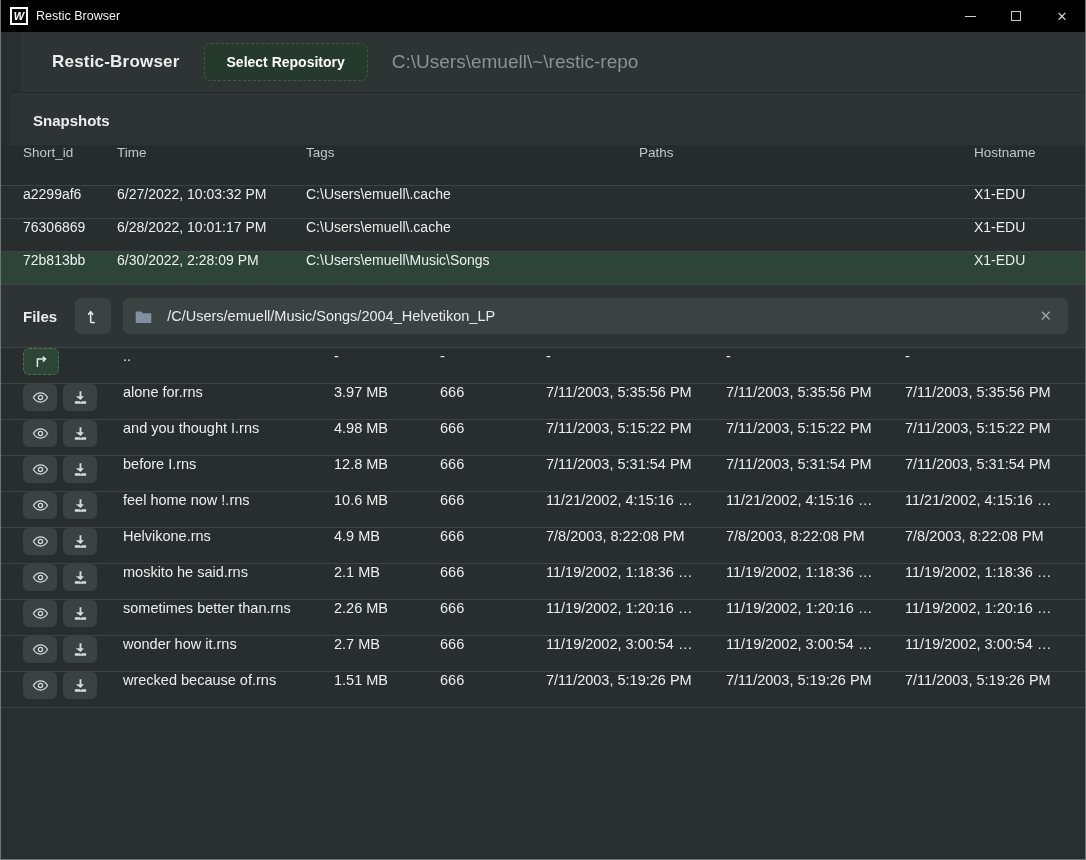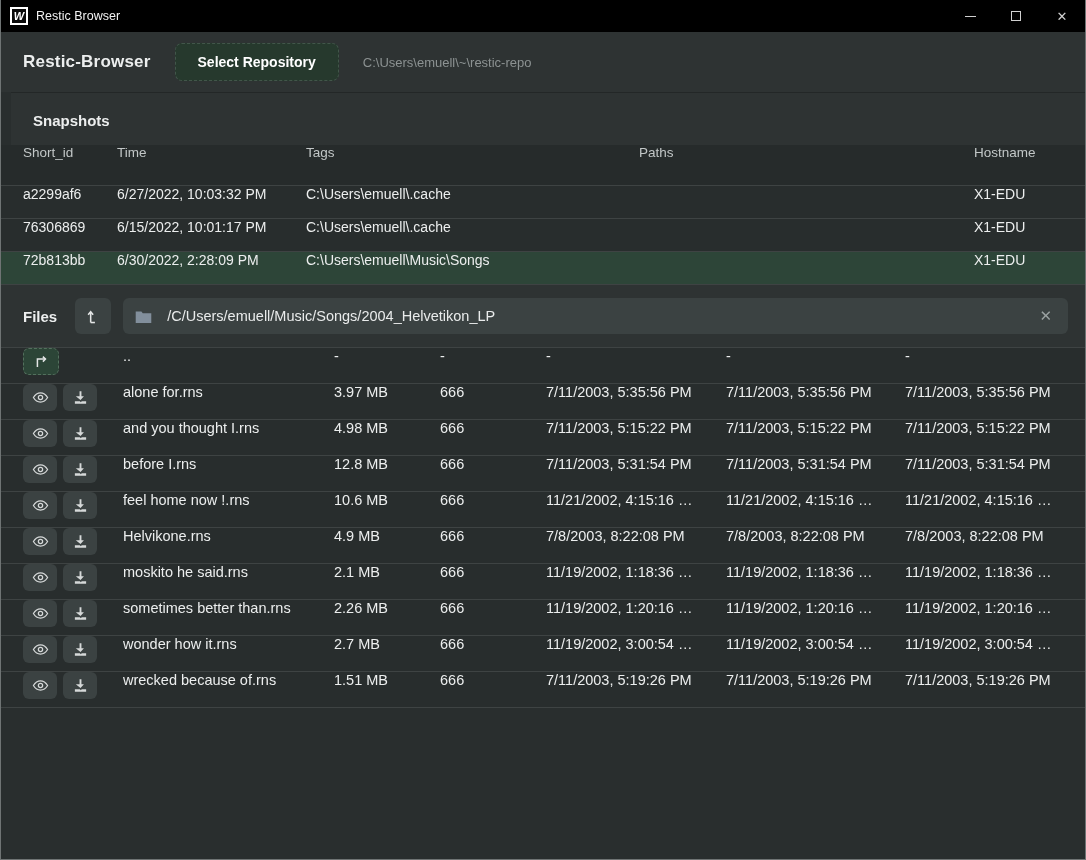--- a/index.html
+++ b/index.html
@@ -27,25 +27,25 @@
   .titlebar{height:32px;background:var(--titlebar);display:flex;align-items:center;flex:0 0 auto;}
   .titlebar-left{display:flex;align-items:center;gap:8px;padding-left:9px;flex:1;}
   .app-icon{width:18px;height:18px;background:#0a0a0a;border:2px solid #fff;color:#fff;
             font-weight:bold;font-style:italic;font-size:11px;display:flex;align-items:center;justify-content:center;}
   .titlebar-title{color:#f2f2f2;font-size:12.5px;}
   .titlebar-controls{display:flex;align-items:center;height:100%;}
   .tb-btn{width:46px;height:100%;display:flex;align-items:center;justify-content:center;color:#d0d0d0;font-size:13px;}
   .tb-min-glyph{display:block;width:11px;height:0;border-top:1.5px solid #d0d0d0;}
   .tb-max-glyph{display:block;width:10px;height:10px;border:1.3px solid #d0d0d0;}
   
-  .header{height:60px;background:var(--band);display:flex;align-items:center;padding:0 22px;gap:24px;flex:0 0 auto;}
+  .header{height:60px;background:var(--band);display:flex;align-items:center;padding:0 31px;gap:24px;flex:0 0 auto;margin-left:20px;}
   .app-title{color:var(--txt);font-size:17px;font-weight:bold;letter-spacing:.2px;}
   .select-repo{background:var(--btn-green);border:1px dashed #42564a;border-radius:7px;color:#fff;
                font-family:inherit;font-weight:bold;font-size:14px;padding:10px 22px;cursor:pointer;}
-  .repo-path{color:var(--gray);font-size:13px;}
+  .repo-path{color:var(--gray);font-size:19px;}
   
   .section-heading{background:var(--band);border-top:1px solid #232727;padding:19px 22px 15px;flex:0 0 auto;margin-left:10px;}
   .section-heading span{color:var(--txt);font-size:15px;font-weight:bold;}
   
   .trow{display:flex;align-items:flex-start;padding:0 22px;}
   .thead{background:var(--thead);color:var(--muted);font-size:13.5px;}
   .cell{white-space:nowrap;overflow:hidden;padding-right:10px;}
   
   .snap-thead{height:40px;}
   .snap-row{height:33px;background:var(--row);border-top:1px solid var(--sep);color:var(--txt);font-size:14px;cursor:pointer;}
@@ -117,21 +117,21 @@
   <div class="trow snap-row">
     <span class="cell s-id">a2299af6</span>
     <span class="cell s-time">6/27/2022, 10:03:32 PM</span>
     <span class="cell s-paths">C:\Users\emuell\.cache</span>
     <span class="cell s-tags"></span>
     <span class="cell s-host">X1-EDU</span>
   </div>
 
   <div class="trow snap-row">
     <span class="cell s-id">76306869</span>
-    <span class="cell s-time">6/15/2022, 10:01:17 PM</span>
+    <span class="cell s-time">6/28/2022, 10:01:17 PM</span>
     <span class="cell s-paths">C:\Users\emuell\.cache</span>
     <span class="cell s-tags"></span>
     <span class="cell s-host">X1-EDU</span>
   </div>
 
   <div class="trow snap-row selected">
     <span class="cell s-id">72b813bb</span>
     <span class="cell s-time">6/30/2022, 2:28:09 PM</span>
     <span class="cell s-paths">C:\Users\emuell\Music\Songs</span>
     <span class="cell s-tags"></span>

